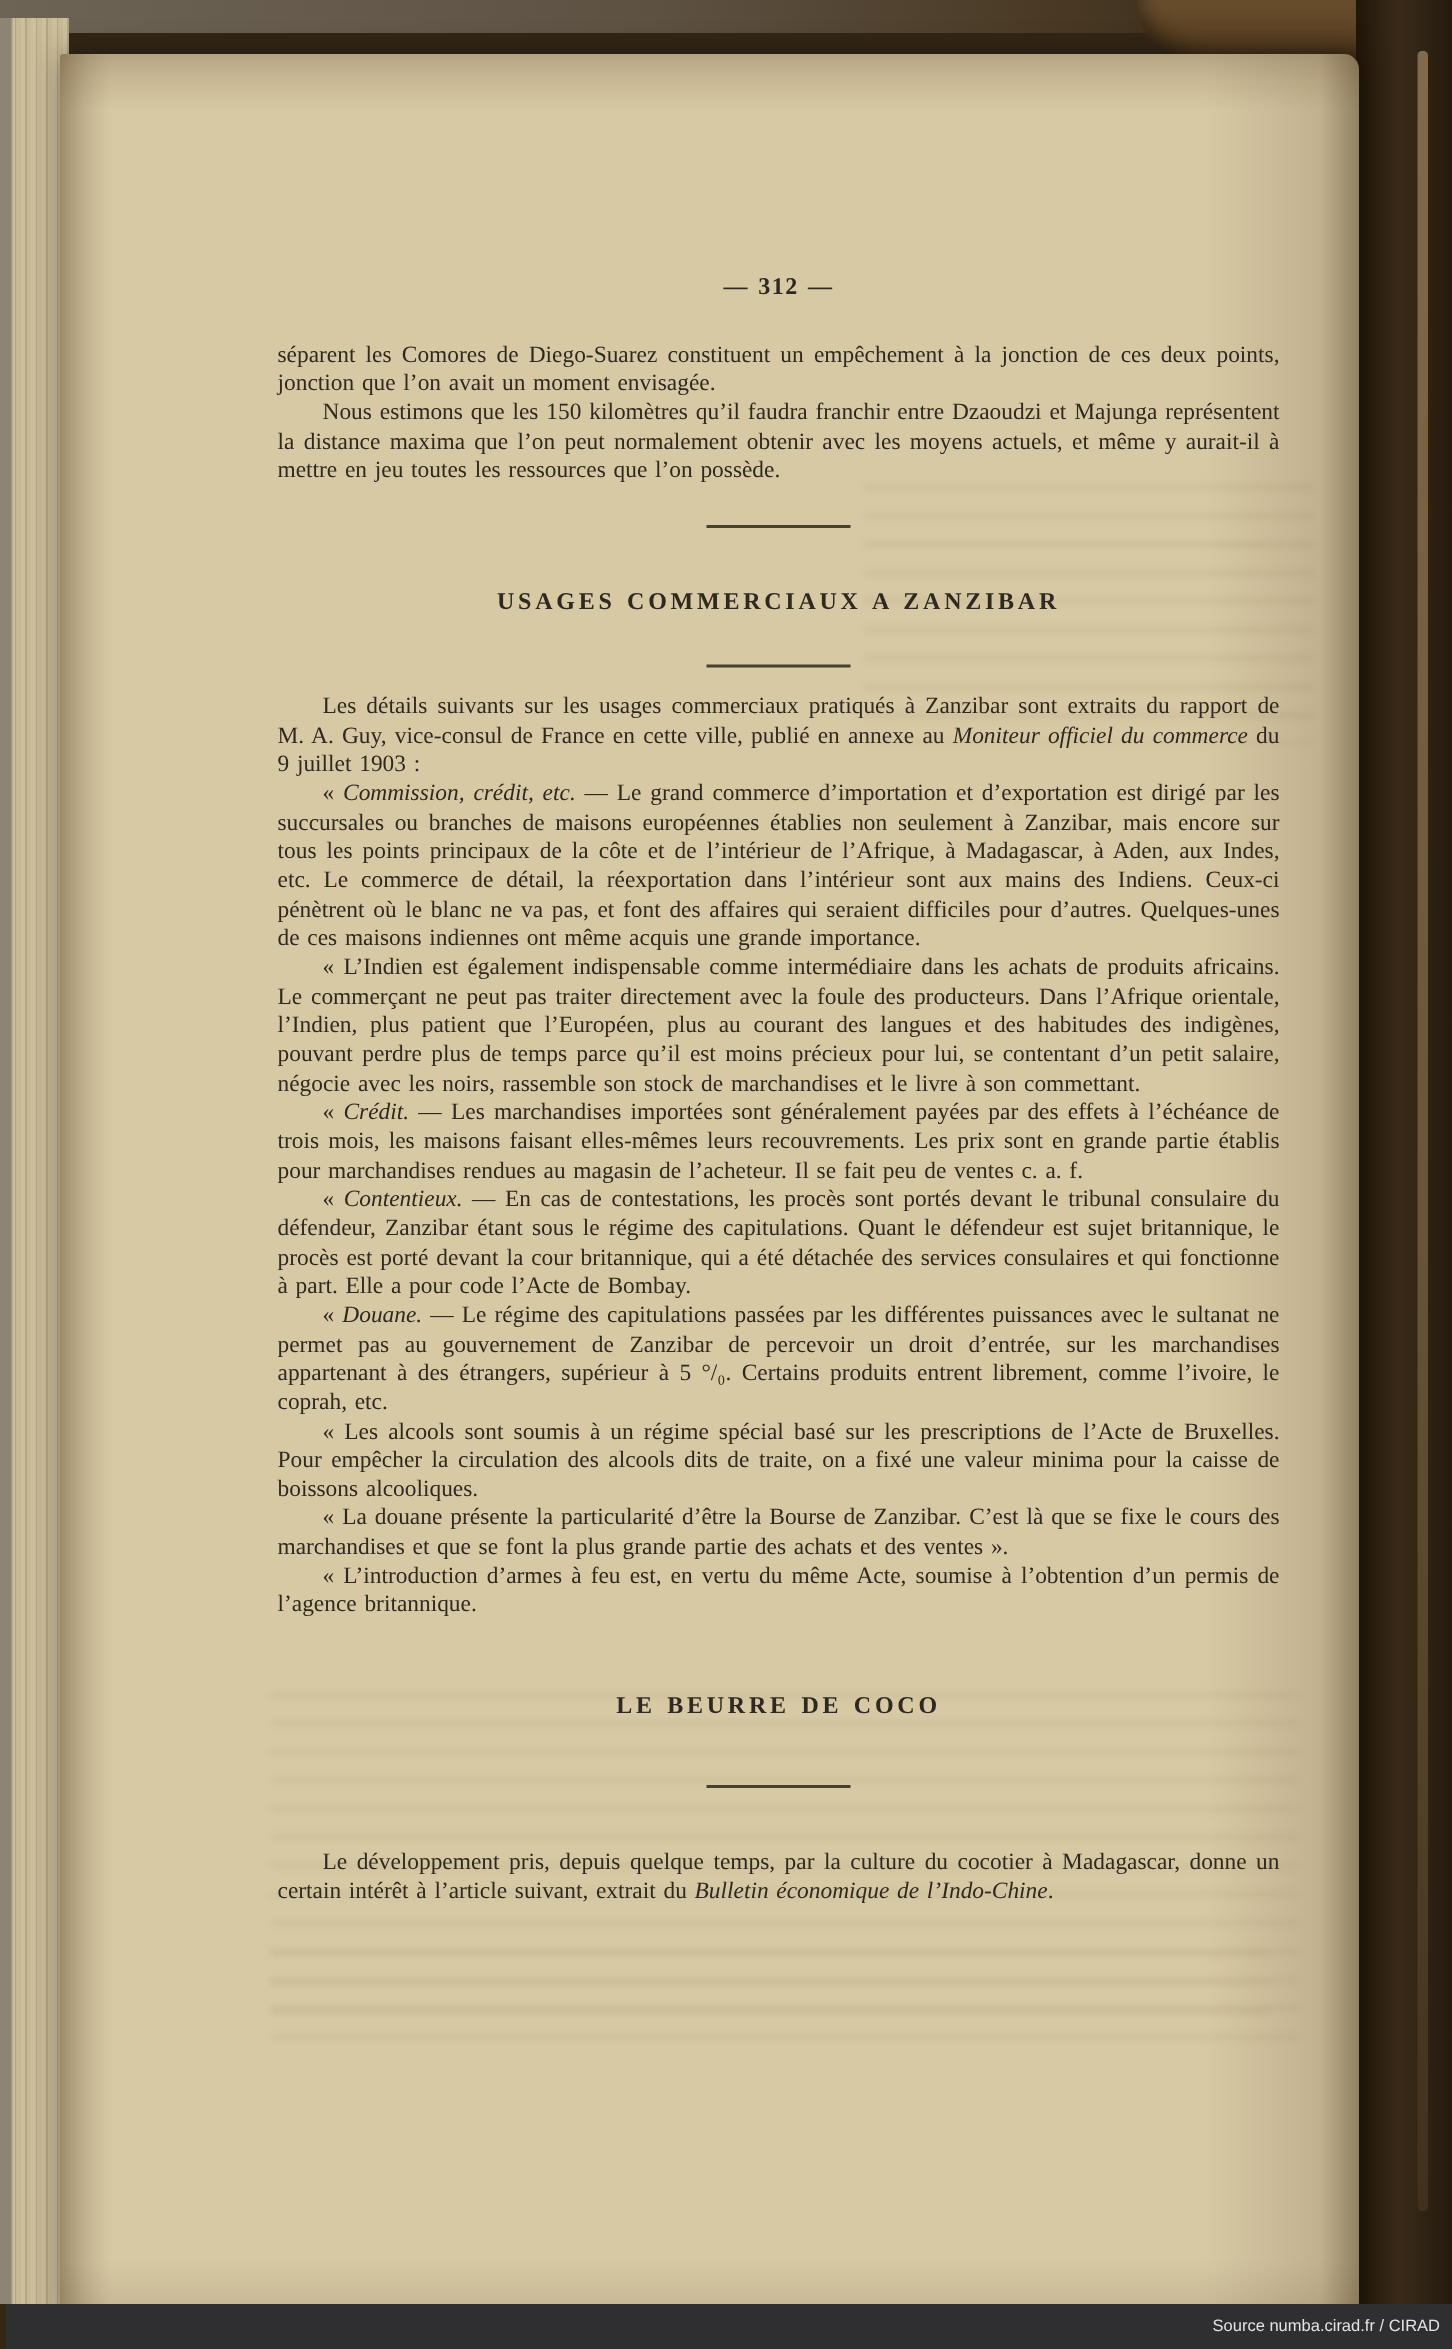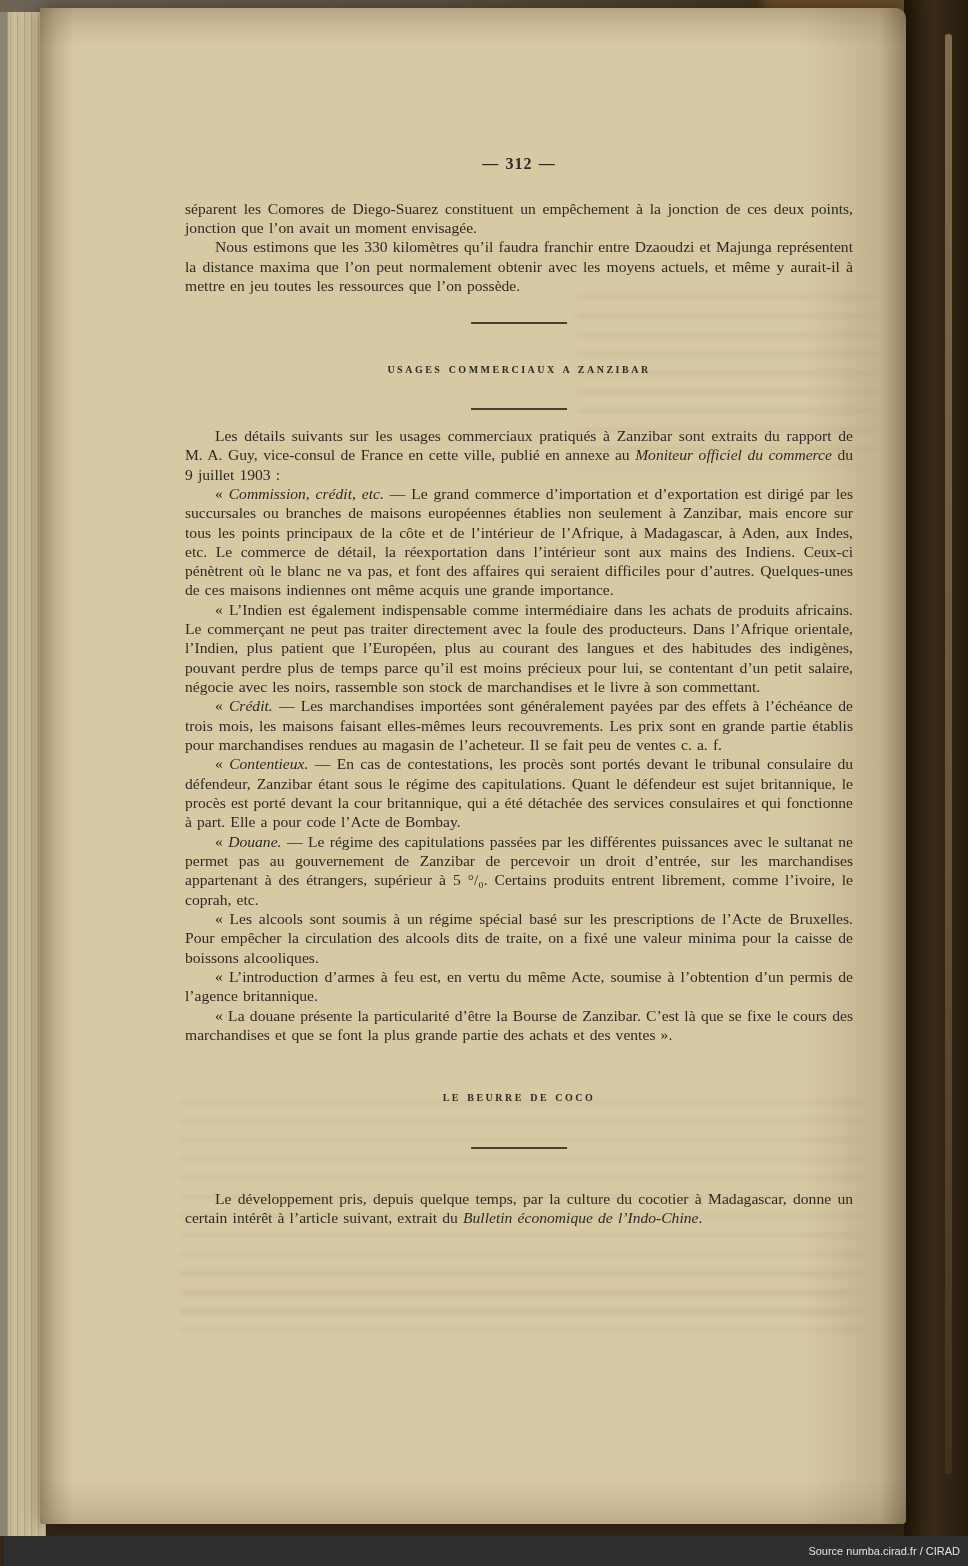--- a/index.html
+++ b/index.html
@@ -44,21 +44,21 @@
     z-index: 1;
   }
   .right-page-line {
     position: absolute; right: 16px; top: 34px; width: 7px; height: 1440px;
     background: linear-gradient(180deg, #9a835c 0%, #7a6542 55%, #45351f 100%);
     border-radius: 3px; opacity: .75;
   }
 
   
   .paper {
-    position: absolute; left: 40px; top: 8px; width: 866px; height: 1516px;
+    position: absolute; left: 40px; top: 36px; width: 866px; height: 1516px;
     background:
       linear-gradient(90deg, rgba(115,92,58,.30) 0%, rgba(115,92,58,0) 4%, rgba(115,92,58,0) 88%, rgba(115,92,58,.22) 97%, rgba(75,57,32,.5) 100%),
       linear-gradient(180deg, rgba(110,88,55,.28) 0%, rgba(110,88,55,0) 2.5%, rgba(110,88,55,0) 97%, rgba(110,88,55,.22) 100%);
     background-color: var(--paper, #d8c9a5);
     border-radius: 2px 10px 4px 2px;
     box-shadow: 0 0 20px rgba(0,0,0,.35), inset 16px 0 24px -14px rgba(95,75,45,.55);
     z-index: 2;
   }
 
   
@@ -90,21 +90,21 @@
   .text-col p.noindent { text-indent: 0; }
   .text-col em { font-style: italic; }
 
   .rule { width: 96px; height: 2px; background: #46402f; margin: 0 auto; }
   .rule-a { margin-top: 27px; }
   .rule-b { margin-top: 31px; }
   .rule-c { margin-top: 42px; }
 
   .section-title {
     margin: 0; text-align: center; text-indent: 0;
-    font-size: 10px; font-weight: bold; letter-spacing: 2.5px;
+    font-size: 16px; font-weight: bold; letter-spacing: 2.5px;
   }
   .t1 { margin-top: 40px; }
   .t2 { margin-top: 48px; }
 
   .body1 { margin-top: 16px; }
   .body2 { margin-top: 40px; }
 
   .source-bar {
     position: absolute; left: 4px; bottom: 0; width: 100%; height: 30px;
     background: var(--bar-bg, #2f2f31);
@@ -133,39 +133,39 @@
     <div class="bleed bleed-a"></div>
     <div class="bleed bleed-b"></div>
     <div class="bleed bleed-c"></div>
 
     <div class="text-col">
 
       <div class="page-number">— 312 —</div>
 
       <div class="intro">
           <p class="noindent"><span>séparent les Comores de Diego-Suarez constituent un empêchement à la jonction de ces deux points, jonction que l’on avait un moment envisagée.</span></p>
-          <p><span>Nous estimons que les 330 kilomètres qu’il faudra franchir entre Dzaoudzi et Majunga représentent la distance maxima que l’on peut normalement obtenir avec les moyens actuels, et même y aurait-il à mettre en jeu toutes les ressources que l’on possède.</span></p>
+          <p><span>Nous estimons que les 150 kilomètres qu’il faudra franchir entre Dzaoudzi et Majunga représentent la distance maxima que l’on peut normalement obtenir avec les moyens actuels, et même y aurait-il à mettre en jeu toutes les ressources que l’on possède.</span></p>
         </div>
 
       <div class="rule rule-a"></div>
 
       <h2 class="section-title t1">USAGES COMMERCIAUX A ZANZIBAR</h2>
 
       <div class="rule rule-b"></div>
 
       <div class="body1">
           <p><span>Les détails suivants sur les usages commerciaux pratiqués à Zanzibar sont extraits du rapport de M. A. Guy, vice-consul de France en cette ville, publié en annexe au </span><em>Moniteur officiel du commerce</em><span> du 9 juillet 1903 :</span></p>
           <p><span>« </span><em>Commission, crédit, etc.</em><span> — Le grand commerce d’importation et d’exportation est dirigé par les succursales ou branches de maisons européennes établies non seulement à Zanzibar, mais encore sur tous les points principaux de la côte et de l’intérieur de l’Afrique, à Madagascar, à Aden, aux Indes, etc. Le commerce de détail, la réexportation dans l’intérieur sont aux mains des Indiens. Ceux-ci pénètrent où le blanc ne va pas, et font des affaires qui seraient difficiles pour d’autres. Quelques-unes de ces maisons indiennes ont même acquis une grande importance.</span></p>
           <p><span>« L’Indien est également indispensable comme intermédiaire dans les achats de produits africains. Le commerçant ne peut pas traiter directement avec la foule des producteurs. Dans l’Afrique orientale, l’Indien, plus patient que l’Européen, plus au courant des langues et des habitudes des indigènes, pouvant perdre plus de temps parce qu’il est moins précieux pour lui, se contentant d’un petit salaire, négocie avec les noirs, rassemble son stock de marchandises et le livre à son commettant.</span></p>
           <p><span>« </span><em>Crédit.</em><span> — Les marchandises importées sont généralement payées par des effets à l’échéance de trois mois, les maisons faisant elles-mêmes leurs recouvrements. Les prix sont en grande partie établis pour marchandises rendues au magasin de l’acheteur. Il se fait peu de ventes c. a. f.</span></p>
           <p><span>« </span><em>Contentieux.</em><span> — En cas de contestations, les procès sont portés devant le tribunal consulaire du défendeur, Zanzibar étant sous le régime des capitulations. Quant le défendeur est sujet britannique, le procès est porté devant la cour britannique, qui a été détachée des services consulaires et qui fonctionne à part. Elle a pour code l’Acte de Bombay.</span></p>
           <p><span>« </span><em>Douane.</em><span> — Le régime des capitulations passées par les différentes puissances avec le sultanat ne permet pas au gouvernement de Zanzibar de percevoir un droit d’entrée, sur les marchandises appartenant à des étrangers, supérieur à 5 °/₀. Certains produits entrent librement, comme l’ivoire, le coprah, etc.</span></p>
           <p><span>« Les alcools sont soumis à un régime spécial basé sur les prescriptions de l’Acte de Bruxelles. Pour empêcher la circulation des alcools dits de traite, on a fixé une valeur minima pour la caisse de boissons alcooliques.</span></p>
+          <p><span>« La douane présente la particularité d’être la Bourse de Zanzibar. C’est là que se fixe le cours des marchandises et que se font la plus grande partie des achats et des ventes ».</span></p>
           <p><span>« L’introduction d’armes à feu est, en vertu du même Acte, soumise à l’obtention d’un permis de l’agence britannique.</span></p>
-          <p><span>« La douane présente la particularité d’être la Bourse de Zanzibar. C’est là que se fixe le cours des marchandises et que se font la plus grande partie des achats et des ventes ».</span></p>
         </div>
 
       <h2 class="section-title t2">LE BEURRE DE COCO</h2>
 
       <div class="rule rule-c"></div>
 
       <div class="body2">
           <p><span>Le développement pris, depuis quelque temps, par la culture du cocotier à Madagascar, donne un certain intérêt à l’article suivant, extrait du </span><em>Bulletin économique de l’Indo-Chine</em><span>.</span></p>
         </div>
 

